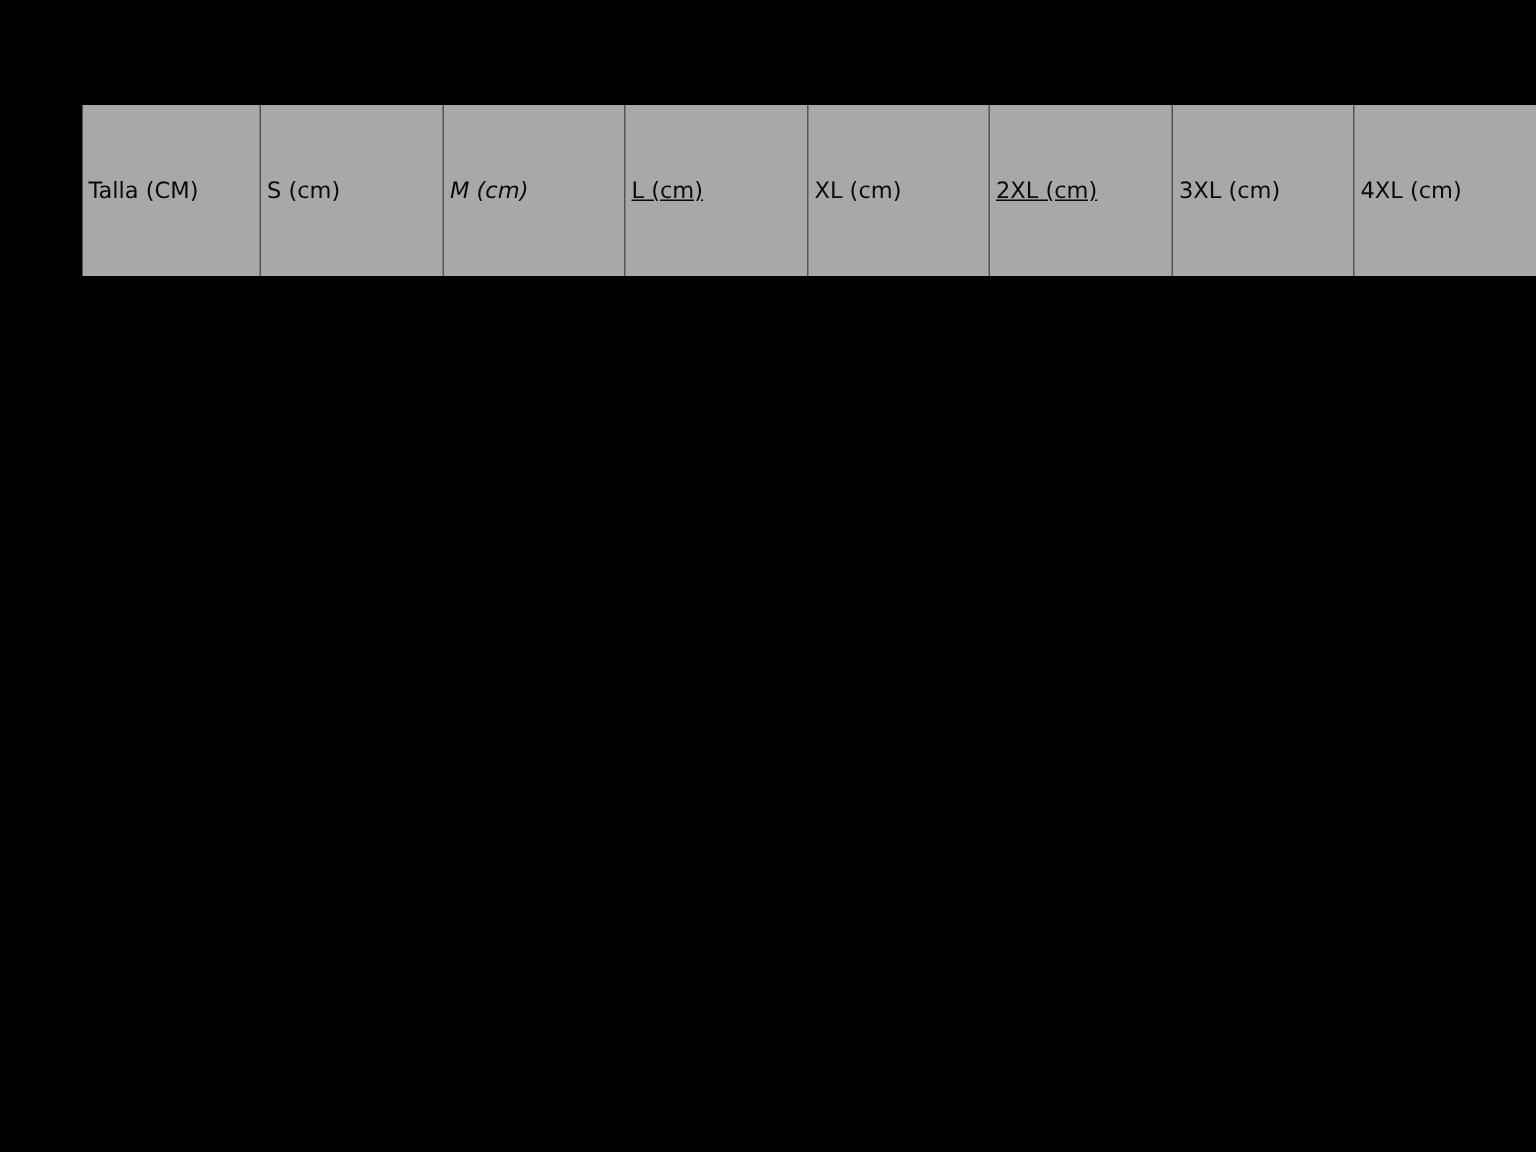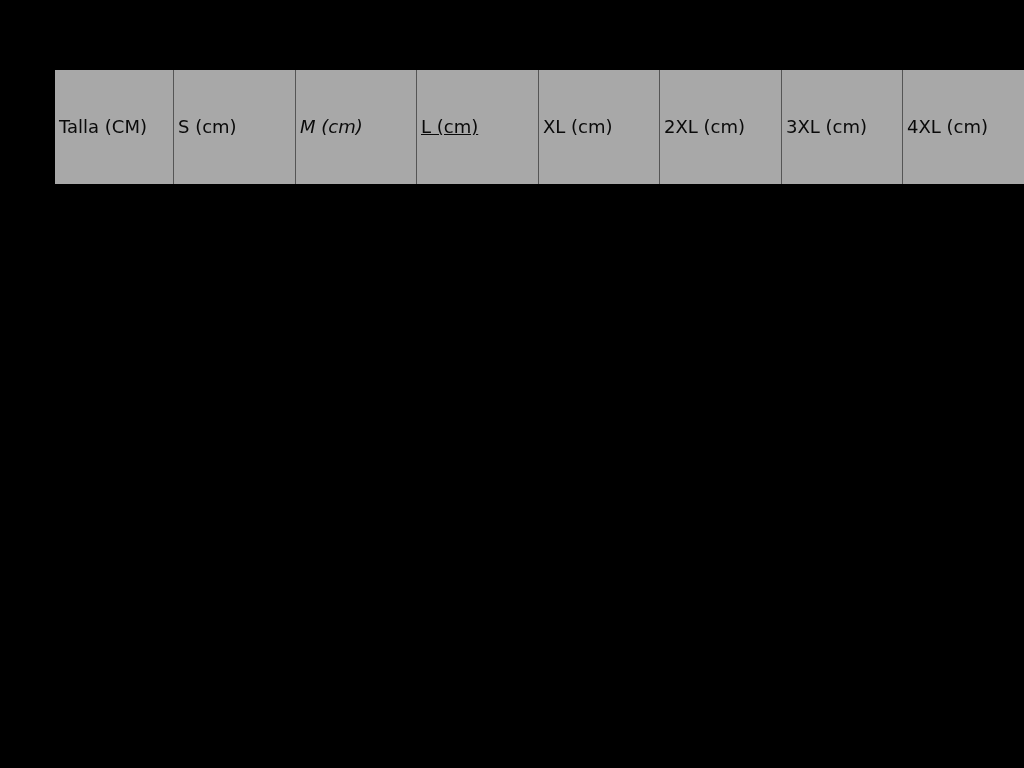--- a/index.html
+++ b/index.html
@@ -40,21 +40,21 @@
   }
 
   table.size-table thead tr.header-row {
     height: 114px;
   }
 
   table.size-table th.header-cell {
     background: #a8a8a8;
     color: #0a0a0a;
     font-weight: normal;
-    font-size: 18px;
+    font-size: 15px;
     line-height: 1.2;
     text-align: left;
     vertical-align: middle;
     padding: 0 2px 0 4px;
     border-left: 1px solid #555555;
     border-right: 0;
     border-top: 0;
     border-bottom: 0;
     white-space: nowrap;
     overflow: hidden;
@@ -63,21 +63,21 @@
   table.size-table th.header-cell:first-child {
     border-left: 0;
   }
 
   
   .col-0 { width: 112px; }
   .col-1 { width: 115px; margin-top: 20px; }
   .col-2 { width: 114px; font-style: italic; }
   .col-3 { width: 115px; text-decoration: underline; }
   .col-4 { width: 114px; }
-  .col-5 { width: 115px; }
+  .col-5 { width: 115px; text-decoration: underline; }
   .col-6 { width: 114px; }
   .col-7 { width: 115px; margin-left: 38px; }
 </style>
 </head>
 <body>
 
 <div id="page-root">
 
   <div class="size-table-wrap">
     <table class="size-table">

